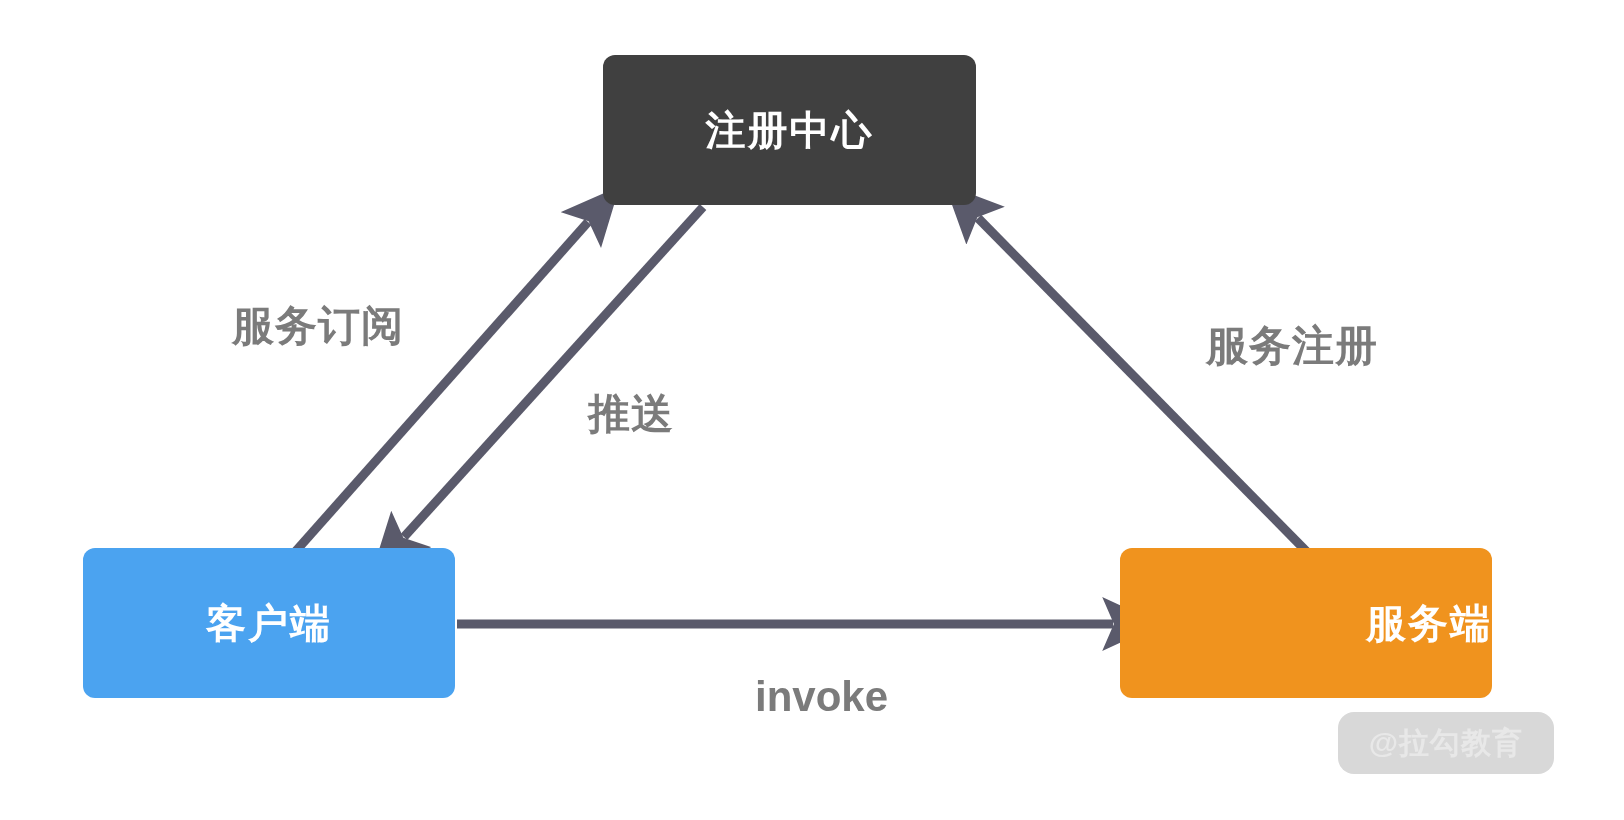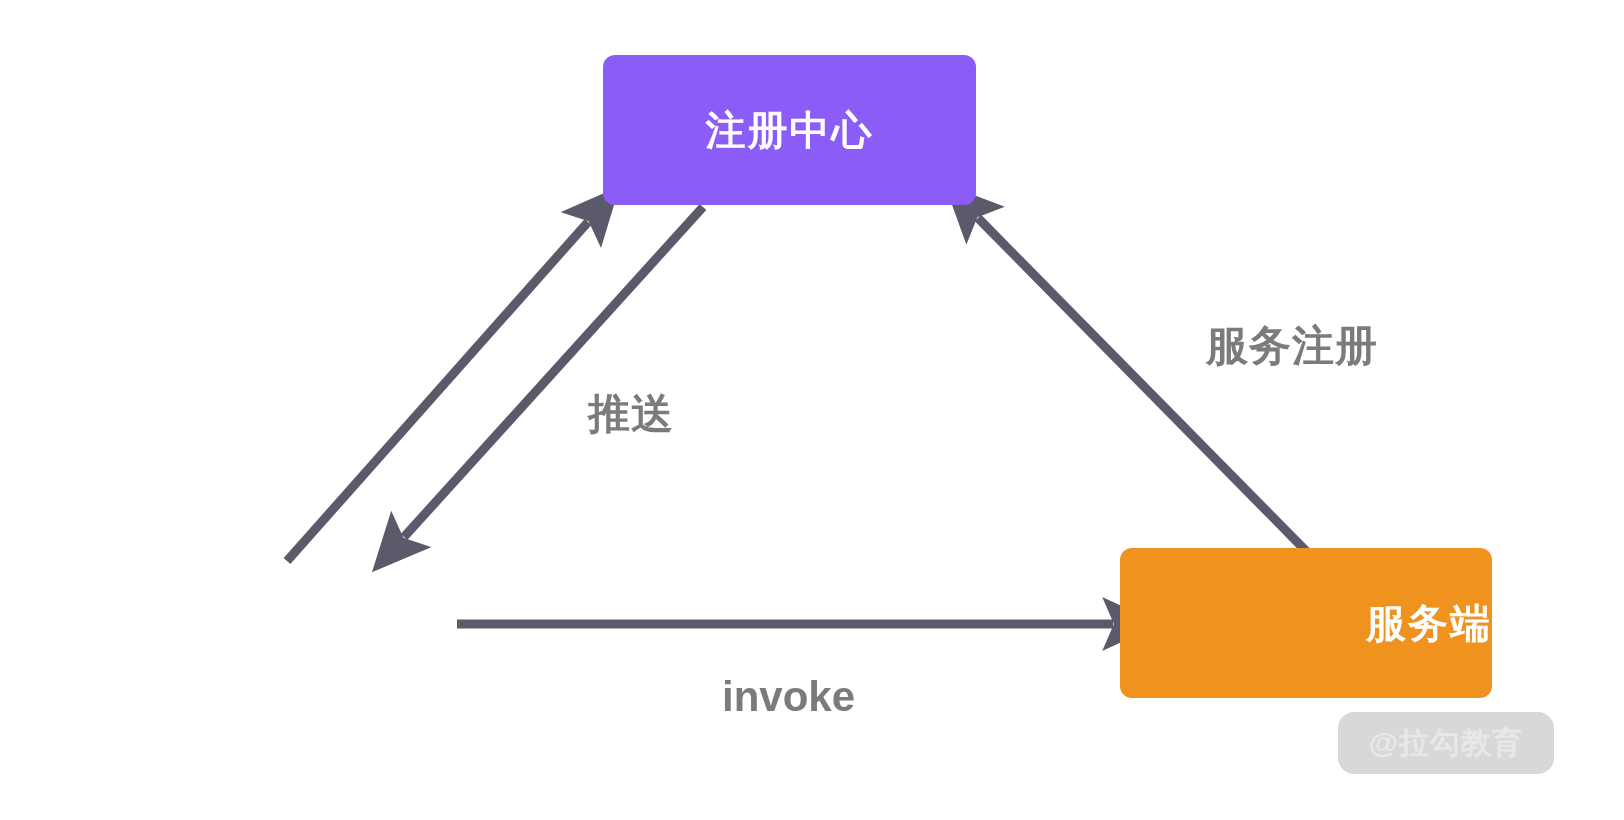--- a/index.html
+++ b/index.html
@@ -65,21 +65,21 @@
     font-size: 42px;
     letter-spacing: 1px;
   }
   #label-register {
     left: 1206px;
     top: 318px;
     font-size: 42px;
     letter-spacing: 1px;
   }
   #label-invoke {
-    left: 722px;
+    left: 755px;
     top: 673px;
     font-size: 42px;
     letter-spacing: 0px;
   }
   #arrow-layer {
     position: absolute;
     left: 0;
     top: 0;
     width: 1624px;
     height: 820px;
@@ -115,29 +115,33 @@
 
     <line x1="287" y1="561" x2="588" y2="222" stroke="#5a5a6b" stroke-width="9" marker-end="url(#ah)"></line>
 
     <line x1="703" y1="207" x2="404" y2="537" stroke="#5a5a6b" stroke-width="9" marker-end="url(#ah)"></line>
 
     <line x1="1310" y1="555" x2="978" y2="218" stroke="#5a5a6b" stroke-width="9" marker-end="url(#ah)"></line>
 
     <line x1="457" y1="624" x2="1113" y2="624" stroke="#5a5a6b" stroke-width="9" marker-end="url(#ah)"></line>
   </svg>
 
-  <div class="node" id="node-registry" style="background: #8b5cf6; color: rgb(255, 255, 255);">
+  <div class="node" id="node-registry" style="background: #404040; color: rgb(255, 255, 255);">
     <span>注册中心</span>
   </div>
 
+  <div class="node" id="node-client" style="background: rgb(75, 163, 240); color: rgb(255, 255, 255);">
+    <span>客户端</span>
+  </div>
 
   <div class="node" id="node-server" style="background: rgb(240, 147, 30); color: rgb(255, 255, 255); justify-content: flex-end;">
     <span>服务端</span>
   </div>
 
+  <div class="edge-label" id="label-subscribe">服务订阅</div>
 
   <div class="edge-label" id="label-push">推送</div>
 
   <div class="edge-label" id="label-register">服务注册</div>
 
   <div class="edge-label" id="label-invoke">invoke</div>
 
   <div id="watermark" style="background: rgb(216, 216, 216); color: rgb(232, 232, 232);">
     <span>@拉勾教育</span>
   </div>

